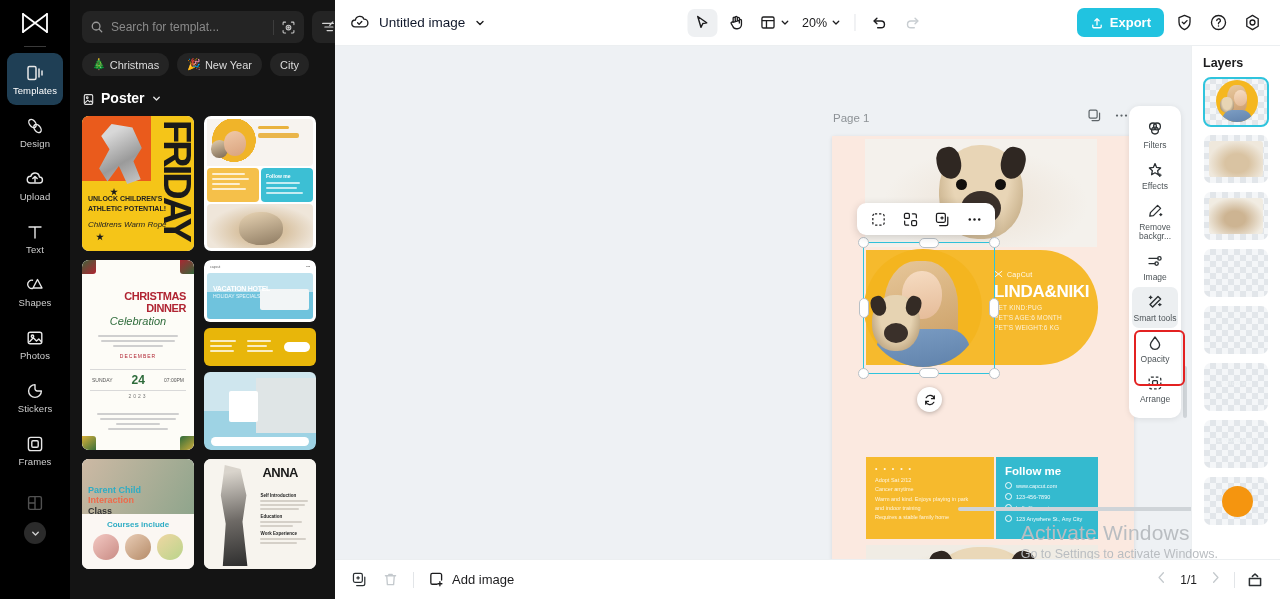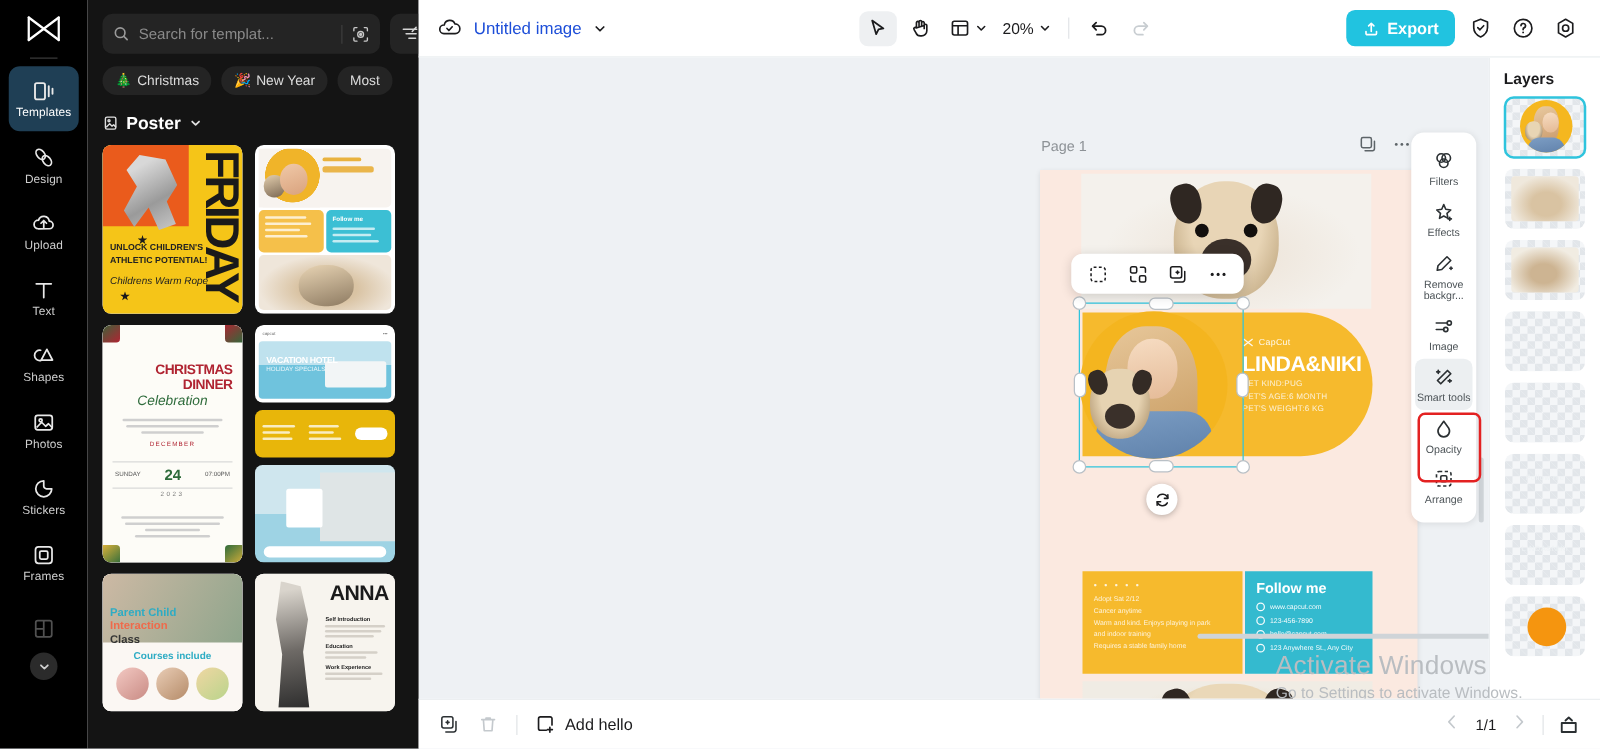--- a/index.html
+++ b/index.html
@@ -134,36 +134,36 @@
 
   .t-parent { height:110px; background:#fbf7f3; position:relative; overflow:hidden;}
   .t-parent .photo { height:50%; background: linear-gradient(120deg,#cdb9a4,#8fa58c);}
   .t-parent .tt { position:absolute; left:6px; top:26px; font-size:9px; font-weight:bold; line-height:1.15;}
   .t-parent .tt .a { color:#2eacc4; } .t-parent .tt .b { color:#ef6a4b;} .t-parent .tt .c { color:#333;}
   .t-parent .ci { text-align:center; font-size:8px; font-weight:bold; margin-top:6px;}
   .t-parent .ci .g { color:#2eacc4;}
   .t-parent .dots { display:flex; gap:6px; justify-content:center; margin-top:5px;}
   .t-parent .dots span { width:26px; height:26px; border-radius:50%; display:block;}
   .t-anna { height:110px; background:#f7f4ee; position:relative; overflow:hidden;}
-  .t-anna .name { position:absolute; right:5px; top:6px; font-size:17px; font-weight:bold; color:#1a1a1a; letter-spacing:-.5px;}
+  .t-anna .name { position:absolute; right:18px; top:6px; font-size:13px; font-weight:bold; color:#1a1a1a; letter-spacing:-.5px;}
   .t-anna .fig { position:absolute; left:4px; top:6px; width:44%; height:92%;
      background: linear-gradient(170deg,#d9d4cc 10%, #6e6a66 55%, #2c2c2c 100%);
      clip-path: polygon(34% 0,66% 4%,78% 30%,70% 56%,80% 100%,30% 100%,36% 58%,26% 30%); }
   .t-anna .col { position:absolute; right:4px; top:30px; width:46%;}
   .t-anna .col b { display:block; font-size:4.5px; color:#222; margin:4px 0 2px 0;}
   .t-anna .col i { display:block; height:2px; background:#d5d0c8; margin-bottom:2px; border-radius:1px;}
 
   
   #main { flex:1; position: relative; background:#eef1f4; height:599px; }
   #topbar {
     height: 46px; background:#ffffff; display:flex; align-items:center;
     padding: 0 14px; gap: 10px; border-bottom:1px solid #eceff1; position:relative; z-index:20;
   }
   #doc-title { display:flex; align-items:center; gap:9px; }
-  #doc-title .tname { font-size:13.5px; color:#1d4ed8; }
+  #doc-title .tname { font-size:13.5px; color:#0f172a; }
   #tb-center { position:absolute; left:50%; transform:translateX(-50%); display:flex; align-items:center; gap:4px; }
   .tb-btn { width:30px; height:28px; border-radius:7px; display:flex; align-items:center; justify-content:center; color:#1c1c1e;}
   .tb-btn.sel { background:#eef0f2; }
   .tb-combo { display:flex; align-items:center; gap:3px; padding:0 4px; height:28px; border-radius:7px;}
   #zoom-val { font-size:12.5px; color:#1c1c1e; }
   .tb-sep { width:1px; height:17px; background:#e2e5e8; margin:0 5px;}
   #tb-right { margin-left:auto; display:flex; align-items:center; gap:6px; }
   #export-btn {
     height:29px; background:#21c3e0; border-radius:7px; color:#fff; font-size:13px; font-weight:bold;
     display:flex; align-items:center; gap:6px; padding:0 13px; border:none; cursor:pointer;
@@ -417,21 +417,21 @@
     <div id="chips">
       <div class="chip">
         <span>🎄</span>
         <span>Christmas</span>
       </div>
       <div class="chip">
         <span>🎉</span>
         <span>New Year</span>
       </div>
       <div class="chip">
-        <span>Most</span>
+        <span>City</span>
       </div>
     </div>
 
     <div id="cat-row">
       <span class="cat-ico">
         <svg viewBox="0 0 14 14" fill="none" stroke="currentColor" stroke-width="1.2">
           <rect x="2.5" y="1.8" width="9" height="10.4" rx="1.4"></rect>
           <circle cx="5.6" cy="5" r=".9"></circle>
             <path d="m3.2 10.6 3-3 2 2 1.4-1.2 2 2.2" stroke-linejoin="round"></path>
           </svg>
@@ -966,21 +966,21 @@
         <svg width="17" height="17" viewBox="0 0 18 18" fill="none" stroke="currentColor" stroke-width="1.4">
           <path d="M3.6 5h10.8M7.2 5V3.6h3.6V5M5 5l.7 9.4h6.6L13 5" stroke-linecap="round" stroke-linejoin="round"></path>
           </svg>
         </span>
       <span class="bb-sep"></span>
       <div id="addpage">
         <svg width="17" height="17" viewBox="0 0 18 18" fill="none" stroke="#1c1c1e" stroke-width="1.4">
           <path d="M14.4 9.6V4.2a1.6 1.6 0 0 0-1.6-1.6H4.6A1.6 1.6 0 0 0 3 4.2v8.2a1.6 1.6 0 0 0 1.6 1.6h5" stroke-linecap="round"></path>
           <path d="M12.6 11.4v4.2M10.5 13.5h4.2" stroke-linecap="round"></path>
           </svg>
-        <span>Add hello</span>
+        <span>Add image</span>
       </div>
 
       <div id="bb-right">
         <span class="arw">
           <svg width="15" height="15" viewBox="0 0 16 16" fill="none" stroke="currentColor" stroke-width="1.4">
               <path d="M10 3 5.4 8l4.6 5" stroke-linecap="round" stroke-linejoin="round"></path>
             </svg></span>
         <span id="page-ind">1/1</span>
         <span class="arw">
           <svg width="15" height="15" viewBox="0 0 16 16" fill="none" stroke="currentColor" stroke-width="1.4">

